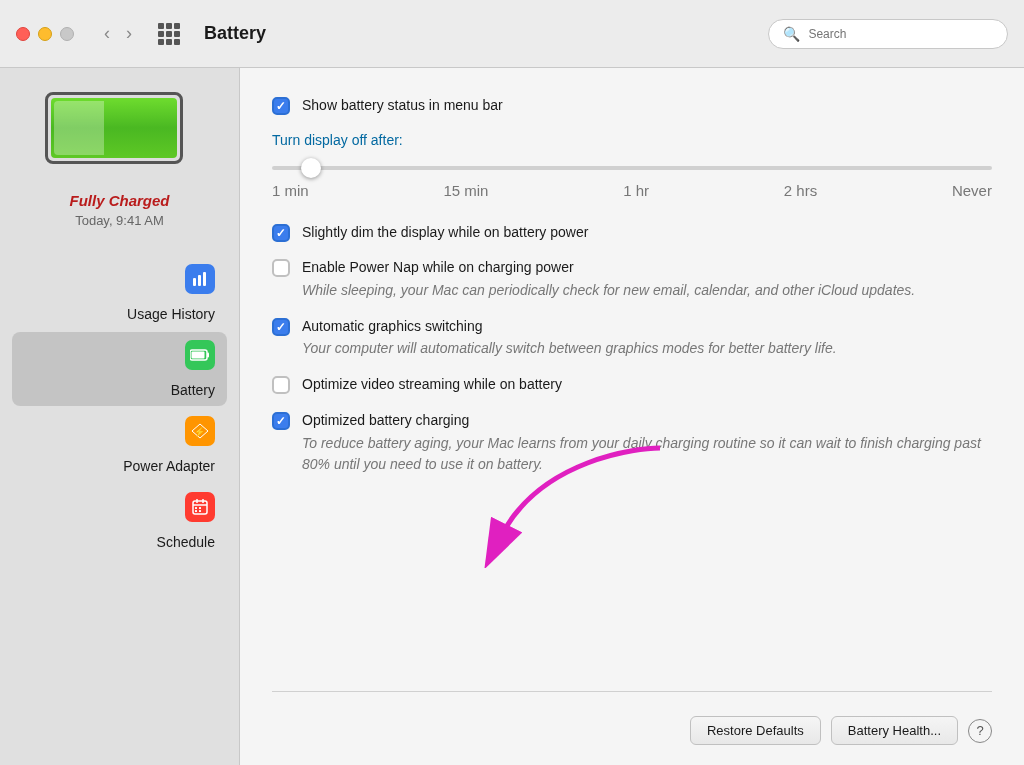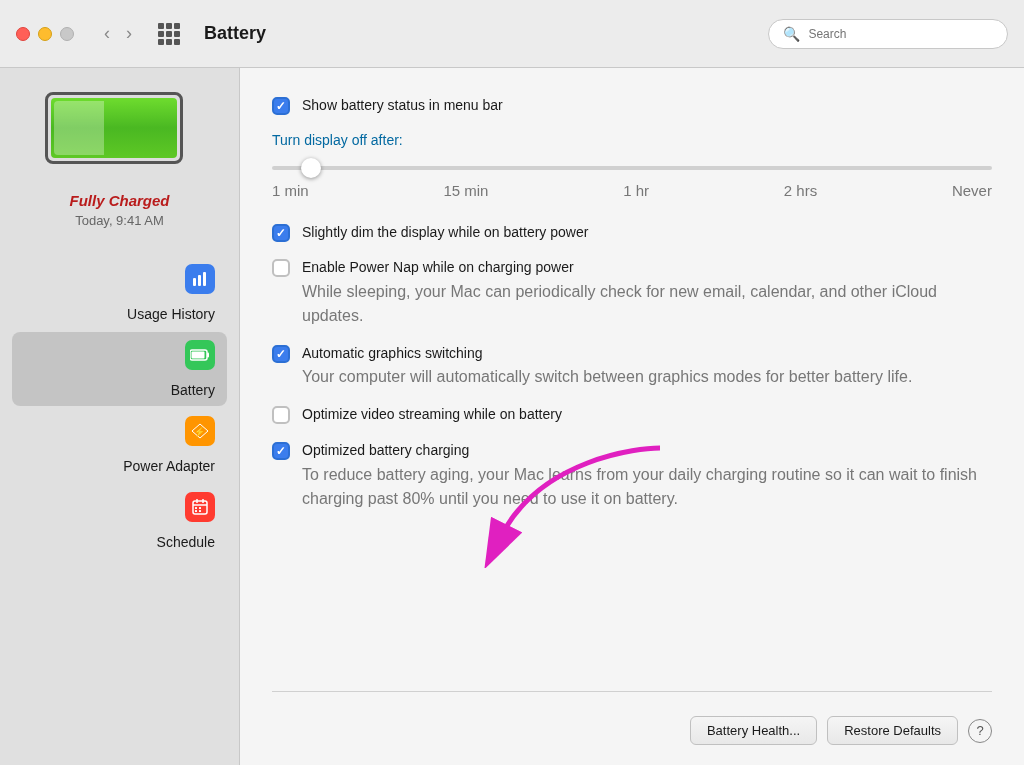--- a/index.html
+++ b/index.html
@@ -208,24 +208,25 @@
       align-items: flex-start;
       gap: 12px;
       margin-bottom: 16px;
     }
     .checkbox-row .cb-label {
       font-size: 14px;
       color: #1a1a1a;
       line-height: 1.4;
     }
     .checkbox-row .cb-sub {
-      font-size: 16px;
+      font-size: 14px;
       color: #777;
       margin-top: 2px;
       line-height: 1.5;
+      font-style: italic;
     }
     .macos-checkbox {
       width: 18px;
       height: 18px;
       border-radius: 5px;
       border: 2px solid #c0c0c0;
       background: white;
       flex-shrink: 0;
       margin-top: 1px;
       display: flex;
@@ -495,19 +496,19 @@
     <svg class="arrow-svg-container" style="position:absolute; top:370px; left:220px; width:220px; height:130px; pointer-events:none; z-index:10;" viewBox="0 0 220 130">
       <defs>
         <marker id="arrowhead" markerWidth="10" markerHeight="7" refX="3" refY="3.5" orient="auto">
           <polygon points="0 0, 10 3.5, 0 7" fill="#e020c0"></polygon>
         </marker>
       </defs>
       <path d="M 200,10 C 180,10 80,20 40,100" stroke="#e020c0" stroke-width="5" fill="none" marker-end="url(#arrowhead)"></path>
     </svg>
 
     <div class="bottom-bar">
+      <button class="bottom-btn">Restore Defaults</button>
       <button class="bottom-btn">Battery Health...</button>
-      <button class="bottom-btn">Restore Defaults</button>
       <button class="help-btn">?</button>
     </div>
 
   </div>
 </div>
 
 </body></html>

